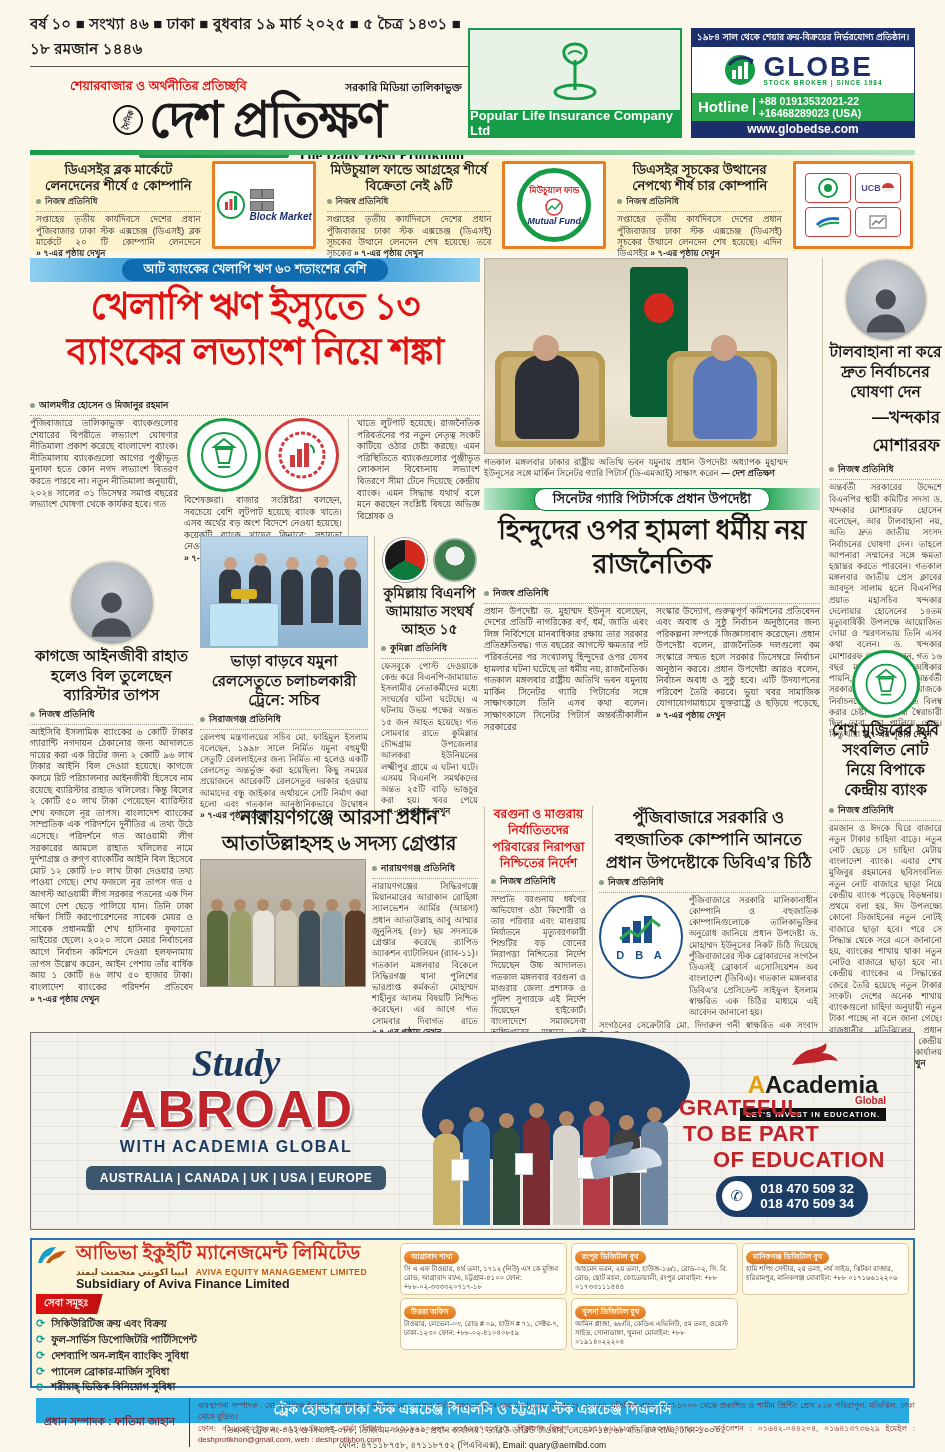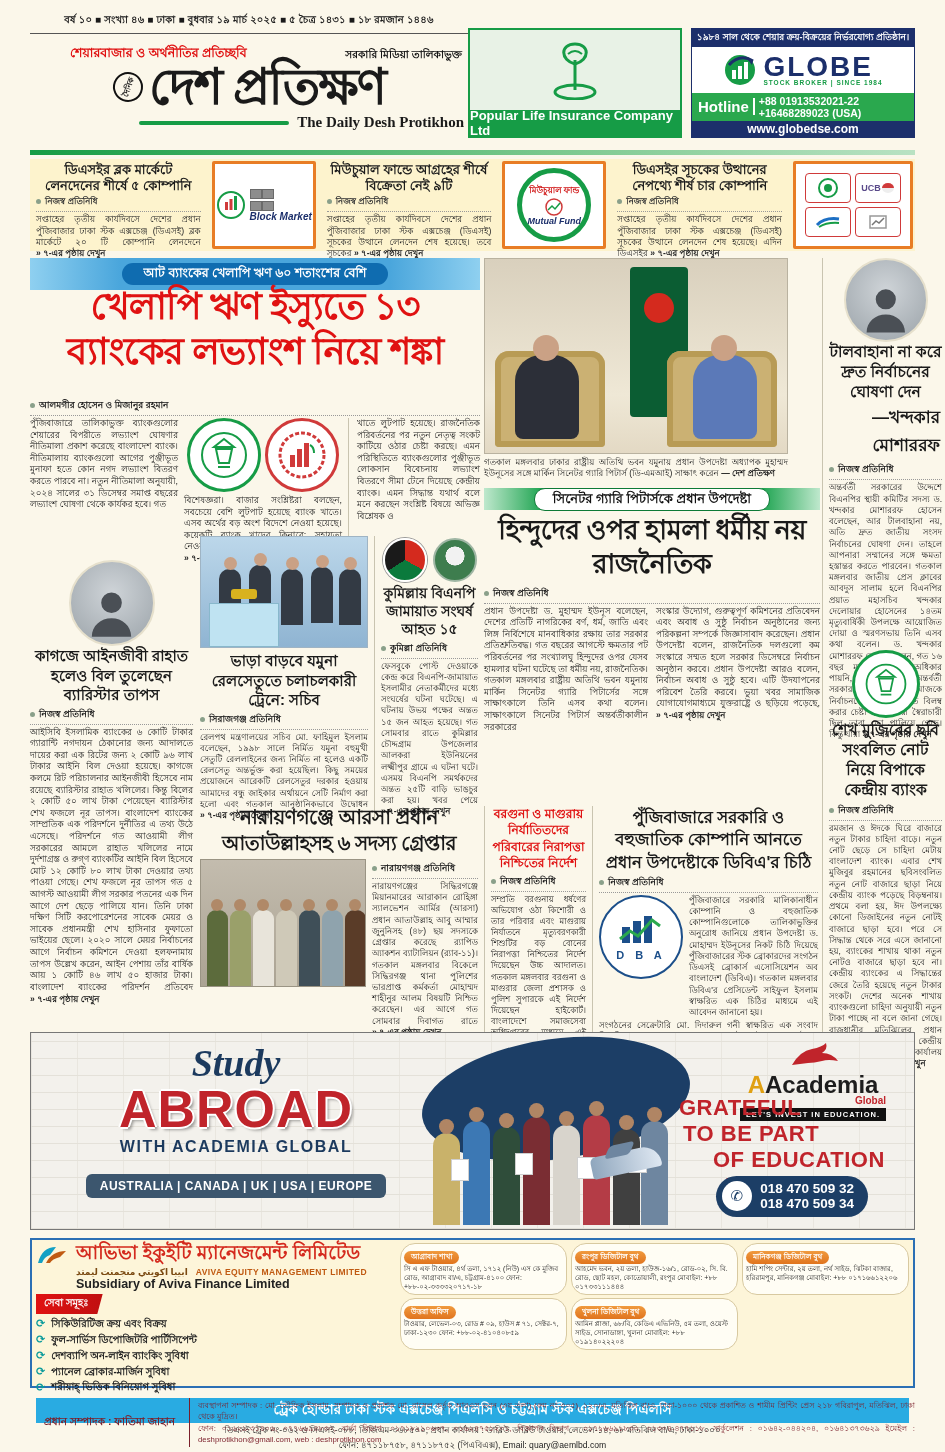--- a/index.html
+++ b/index.html
@@ -3,21 +3,21 @@
 <meta charset="utf-8">
 <style>
   html,body{margin:0;padding:0;background:#efe9d6;}
   .page{position:relative;width:945px;height:1452px;margin:0 auto;background:#fbf7ea;
         font-family:"Liberation Sans","DejaVu Sans",sans-serif;color:#1a1a1a;overflow:hidden;}
   [data-interactable]{box-sizing:border-box;}
 
   
   .header{position:absolute;left:30px;top:6px;width:885px;height:142px;display:flex;}
   .mast{width:438px;position:relative;}
-  .dateline{font-size:10px;font-weight:bold;text-align:center;padding:6px 0 4px;border-bottom:1px solid #555;letter-spacing:.2px;}
+  .dateline{font-size:15px;font-weight:bold;padding:6px 0 4px;border-bottom:1px solid #555;letter-spacing:.2px;}
   .tagrow{display:flex;justify-content:space-between;font-weight:bold;padding:10px 6px 0 40px;align-items:flex-end;}
   .tagline{color:#e01212;font-size:12.5px;}
   .listed{color:#111;font-size:10.5px;}
   .title-row{display:flex;align-items:center;justify-content:center;gap:6px;margin-top:-2px;}
   .dainik{width:30px;height:30px;border:2px solid #111;border-radius:50%;display:flex;align-items:center;justify-content:center;
           font-size:8px;font-weight:bold;transform:rotate(-70deg);flex:0 0 auto;}
   .paper-title{font-size:50px;font-weight:800;letter-spacing:-2px;line-height:1;white-space:nowrap;}
   .eng-row{display:flex;align-items:center;justify-content:flex-end;gap:8px;padding-right:4px;margin-top:2px;}
   .eng-dash{width:150px;height:4px;background:#169c46;border-radius:2px;}
   .eng-name{font-family:"Liberation Serif","DejaVu Serif",serif;font-weight:bold;font-size:15px;}
@@ -52,21 +52,21 @@
   .mf-circle{width:74px;height:74px;border:5px solid #169c46;border-radius:50%;background:#fff;display:flex;flex-direction:column;align-items:center;justify-content:center;}
   .mf-bn{color:#d01616;font-size:8.5px;font-weight:bold;}
   .mf-en{color:#1c2f6b;font-size:9px;font-weight:bold;font-style:italic;}
   .bank-grid{display:grid;grid-template-columns:46px 46px;gap:4px;}
   .bank-cell{width:46px;height:30px;border:1.5px solid #d03a3a;border-radius:4px;background:#fff;display:flex;align-items:center;justify-content:center;}
   .ucb-txt{font-weight:800;font-size:9px;color:#5a4a8a;}
 
   
   .main{position:absolute;left:30px;top:258px;width:912px;height:768px;}
   .abs{position:absolute;}
-  .kicker-bar{height:32px;background:linear-gradient(90deg,#8fd0f0,#4aa6dc 20%,#4aa6dc 80%,#8fd0f0);display:flex;align-items:center;justify-content:center;}
+  .kicker-bar{height:24px;background:linear-gradient(90deg,#8fd0f0,#4aa6dc 20%,#4aa6dc 80%,#8fd0f0);display:flex;align-items:center;justify-content:center;}
   .kicker-pill{background:#0f6cb0;color:#fff;font-weight:bold;font-size:12.5px;padding:1px 22px;border-radius:11px;}
   .lead-headline{color:#e01212;font-weight:800;font-size:37px;line-height:1.22;text-align:center;letter-spacing:-1px;}
   .art-byline{font-size:9px;font-weight:bold;border-bottom:1px dotted #999;padding:2px 0;margin-bottom:2px;}
   .art-byline::before{content:"";display:inline-block;width:5px;height:5px;border-radius:50%;background:#8aa08a;margin-right:4px;}
   .body-txt{font-size:8.8px;text-align:justify;line-height:1.32;color:#191919;}
   .cols3{display:flex;gap:6px;}
   .seal{border-radius:50%;display:flex;align-items:center;justify-content:center;background:#fff;}
   .photo-caption{font-size:8.6px;line-height:1.3;text-align:justify;padding-top:3px;}
   .credit{font-weight:bold;white-space:nowrap;}
   .green-kicker{height:22px;background:linear-gradient(90deg,#bfe8cd,#17a14b 18%,#17a14b 82%,#bfe8cd);display:flex;align-items:center;justify-content:center;}
@@ -108,21 +108,21 @@
   .dba-letters{color:#1c4f8a;font-weight:800;font-size:11px;letter-spacing:4px;}
 
   
   .study-ad{position:absolute;left:30px;top:1032px;width:885px;height:198px;border:1px solid #777;
     background:#f3f1ec;background-image:repeating-linear-gradient(0deg,#e4e1d9 0 1px,transparent 1px 17px),repeating-linear-gradient(90deg,#e9e6df 0 1px,transparent 1px 46px);overflow:hidden;}
   .study-left{position:absolute;left:40px;top:8px;width:330px;text-align:center;}
   .study-word{font-family:"Liberation Serif","DejaVu Serif",serif;font-style:italic;font-weight:bold;font-size:38px;color:#1c3a5e;}
   .abroad-word{font-size:52px;font-weight:800;color:#c0242b;letter-spacing:1px;line-height:.95;
     text-shadow:-2px 0 #fff,2px 0 #fff,0 -2px #fff,0 2px #fff,3px 3px 3px rgba(0,0,0,.35);}
   .with-word{font-size:16px;font-weight:800;color:#1c3a5e;letter-spacing:1.5px;margin-top:4px;}
-  .country-pill{display:inline-block;background:#3c566e;color:#fff;font-weight:800;font-size:12px;letter-spacing:.5px;padding:5px 14px;border-radius:6px;margin-top:18px;}
+  .country-pill{display:inline-block;background:#3c566e;color:#fff;font-weight:800;font-size:12px;letter-spacing:.5px;padding:5px 14px;border-radius:6px;margin-top:10px;}
   .students{position:absolute;left:400px;top:6px;width:240px;height:186px;}
   .swoosh{position:absolute;left:-10px;top:0;width:270px;height:120px;background:#1c3e66;border-radius:50%;transform:rotate(-8deg);}
   .student{position:absolute;bottom:0;width:27px;height:92px;border-radius:13px 13px 0 0;}
   .student::before{content:"";position:absolute;top:-14px;left:6px;width:15px;height:15px;border-radius:50%;background:#b08564;}
   .paper{position:absolute;width:16px;height:20px;background:#fff;border:1px solid #cfcfcf;}
   .acad-logo{position:absolute;right:28px;top:8px;text-align:center;}
   .acad-name{font-size:24px;font-weight:800;color:#1d1d1d;}
   .acad-name b{color:#e0a012;}
   .acad-global{color:#c0242b;font-size:10px;font-weight:800;text-align:right;margin-top:-4px;}
   .acad-tag{background:#111;color:#fff;font-size:7.5px;font-weight:bold;letter-spacing:1px;padding:2px 6px;margin-top:2px;}
@@ -143,21 +143,21 @@
   .av-title-row{display:flex;align-items:flex-start;gap:6px;}
   .av-title{color:#d42a1e;font-size:19px;font-weight:800;line-height:1;white-space:nowrap;}
   .av-sub2{display:flex;gap:8px;align-items:baseline;padding-left:40px;}
   .av-ar{color:#7b4a12;font-size:9px;font-weight:bold;}
   .av-en{color:#c05a12;font-size:8.5px;font-weight:800;letter-spacing:.4px;}
   .av-subsidiary{font-size:12.5px;font-weight:800;color:#222;padding-left:40px;}
   .svc-label{display:inline-block;background:linear-gradient(90deg,#e01212,#c01010);color:#fff;font-weight:800;font-size:10px;padding:1px 14px 2px 8px;clip-path:polygon(0 0,100% 0,92% 100%,0 100%);margin:3px 0 2px;}
   .svc-row{font-size:10px;font-weight:bold;color:#222;line-height:1.45;display:flex;gap:6px;align-items:center;}
   .svc-bullet{color:#0a9a9a;font-weight:800;font-size:11px;}
   .branches{flex:1;display:grid;grid-template-columns:1fr 1fr 1fr;gap:3px 4px;align-content:start;}
-  .branch{background:#fffdf4;border:1px solid #d8c9a0;border-radius:15px;padding:1px 3px 2px;}
+  .branch{background:#fffdf4;border:1px solid #d8c9a0;border-radius:5px;padding:1px 3px 2px;}
   .branch-pill{display:inline-block;background:linear-gradient(#f09a3e,#e0741e);color:#fff;font-weight:800;font-size:7.3px;padding:0 7px 1px;border-radius:7px;margin-bottom:1px;}
   .branch-txt{font-size:6.9px;line-height:1.3;color:#222;}
   .trek-bar{margin-top:2px;background:#29abe2;color:#fff;text-align:center;font-weight:800;font-size:13.5px;padding:1px 0;}
   .trek-line{font-size:8.6px;text-align:center;color:#222;padding-top:1px;}
 
   
   .footer{position:absolute;left:30px;top:1398px;width:885px;display:flex;align-items:stretch;color:#7b1f2b;}
   .foot-left{width:160px;display:flex;align-items:center;justify-content:center;font-size:10.5px;font-weight:800;border-right:1.5px solid #7b1f2b;padding:4px;}
   .foot-right{flex:1;padding:2px 0 2px 8px;font-size:7.8px;line-height:1.45;text-align:justify;}
 </style>

